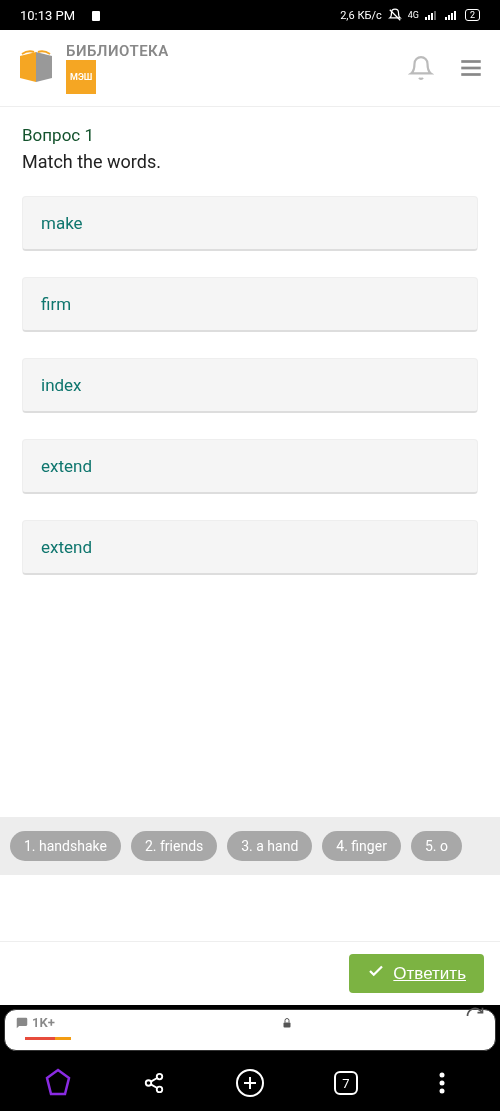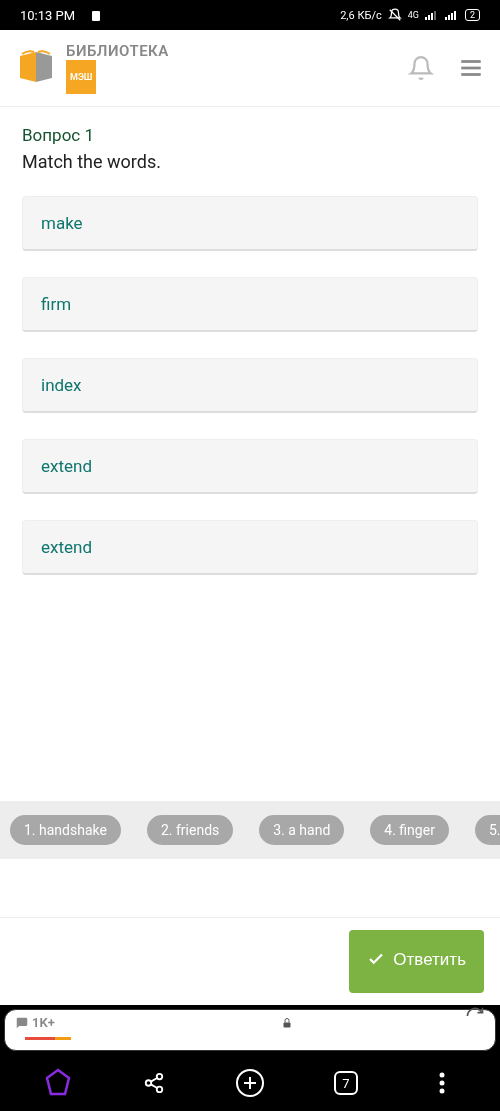--- a/index.html
+++ b/index.html
@@ -18,27 +18,27 @@
     .brand-title { color: #888; font-weight: 600; font-size: 15px; letter-spacing: 0.5px; }
     .brand-badge { background: #f5a623; color: #fff; font-size: 9px; padding: 12px 4px; width: fit-content; font-weight: 600; }
     .header-icon { width: 26px; height: 26px; color: #999; }
     
     .question-area { padding: 18px 22px; flex: 1; display: flex; flex-direction: column; }
     .question-number { color: #14532d; font-size: 17px; margin-bottom: 6px; }
     .question-text { color: #222; font-size: 18px; margin-bottom: 24px; }
     
     .option-card { background: #f5f5f5; border: 1px solid #eee; border-bottom: 2px solid #ddd; border-radius: 4px; padding: 16px 18px; margin-bottom: 26px; font-size: 17px; color: #0f766e; }
     
-    .answer-chips-wrap { background: #ededed; padding: 14px 10px; margin: 0 -22px; display: flex; gap: 26px; overflow: hidden; }
+    .answer-chips-wrap { background: #ededed; padding: 14px 10px; margin: 8px -22px; display: flex; gap: 10px; overflow: hidden; }
     .chip { background: #a8a8a8; color: #fff; border-radius: 16px; padding: 7px 14px; font-size: 14px; white-space: nowrap; }
     
     .spacer { flex: 1; }
     
     .submit-bar { padding: 12px 16px; border-top: 1px solid #eee; display: flex; justify-content: flex-end; }
-    .submit-btn { background: #7cb342; color: #fff; border: none; border-radius: 4px; padding: 20px 18px; font-size: 17px; display: flex; align-items: flex-start; gap: 8px; }
+    .submit-btn { background: #7cb342; color: #fff; border: none; border-radius: 4px; padding: 8px 18px; font-size: 17px; display: flex; align-items: center; gap: 8px; text-decoration: underline; }
     
     .browser-bar { background: #fff; border: 1px solid #333; border-radius: 12px; margin: 4px; padding: 20px 10px; display: flex; align-items: flex-end; gap: 14px; height: 38px; }
     .comment-badge { display: flex; align-items: center; gap: 3px; color: #888; font-size: 13px; font-weight: 600; }
     .url-progress { position: relative; flex: 0 0 40px; height: 3px; }
     .progress-red { position: absolute; bottom: -10px; left: -44px; width: 30px; height: 3px; background: #e74c3c; }
     .progress-orange { position: absolute; bottom: -10px; left: -14px; width: 16px; height: 3px; background: #f39c12; }
     .lock-area { flex: 1; display: flex; justify-content: center; }
     
     .nav-bar { background: #000; height: 56px; display: flex; align-items: center; justify-content: space-around; padding: 0 10px; }
     .nav-item { color: #fff; display: flex; align-items: center; justify-content: center; width: 40px; height: 40px; }

